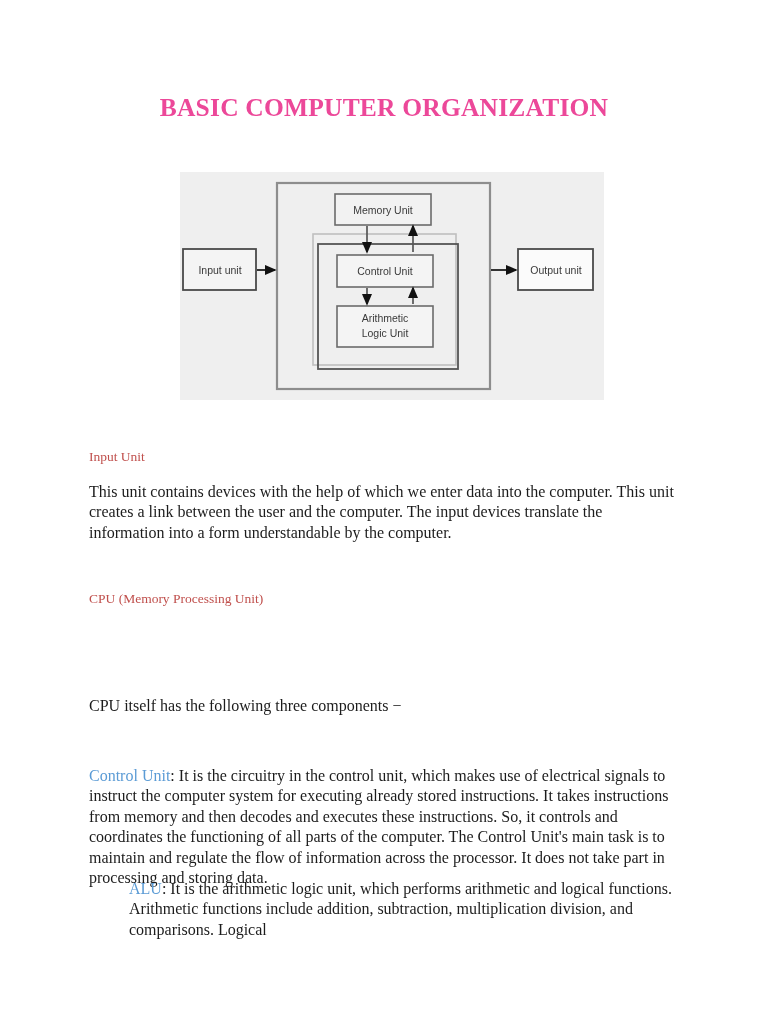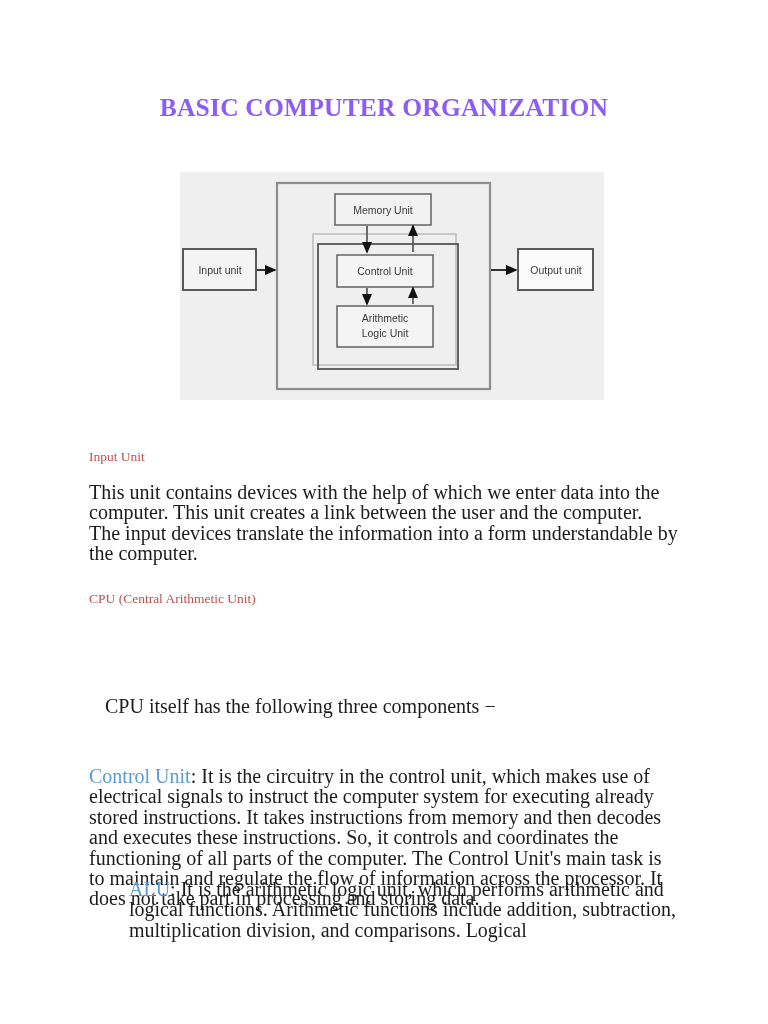--- a/index.html
+++ b/index.html
@@ -23,21 +23,21 @@
   }
 
   
   .doc-title {
     position: absolute;
     left: 0; top: 93px;
     width: 768px;
     text-align: center;
     font-size: 25.5px;
     font-weight: bold;
-    color: #8b5cf6;
+    color: #ec4899;
     letter-spacing: 0.2px;
     line-height: 30px;
   }
 
   
   .figure {
     position: absolute;
     left: 180px; top: 172px;
     width: 424px; height: 228px;
     background: #efefef;
@@ -54,33 +54,33 @@
     left: 89px;
     font-size: 13.5px;
     color: #c0504d;
     line-height: 18px;
     white-space: nowrap;
   }
   .para {
     position: absolute;
     left: 89px;
     width: 589px;
-    font-size: 20px;
+    font-size: 16px;
     line-height: 20.4px;
     color: #1c1c1c;
     text-align: left;
   }
   .blue {
     color: #5b9bd5;
   }
   .h-input      { top: 448px; }
   .p-input      { top: 482px; }
   .h-cpu        { top: 590px; }
   .p-cpu        { top: 623px; }
-  .p-three      { top: 696px; margin-left: 16px; }
+  .p-three      { top: 696px; }
   .p-control    { top: 730px; margin-top: 36px; }
   .p-alu        { top: 879px; margin-left: 40px; }
 </style>
 </head>
 <body>
 
 <div class="page">
 
   <div class="doc-title">BASIC COMPUTER ORGANIZATION</div>
 
@@ -123,21 +123,21 @@
 
       <line x1="187" y1="116" x2="187" y2="132" stroke="#555" stroke-width="1.7" marker-end="url(#arrow)"></line>
 
       <line x1="233" y1="132" x2="233" y2="116" stroke="#555" stroke-width="1.7" marker-end="url(#arrow)"></line>
     </svg>
   </div>
 
   <div class="sec-head h-input">Input Unit</div>
   <div class="para p-input">This unit contains devices with the help of which we enter data into the computer. This unit creates a link between the user and the computer. The input devices translate the information into a form understandable by the computer.</div>
 
-  <div class="sec-head h-cpu">CPU (Central Arithmetic Unit)</div>
+  <div class="sec-head h-cpu">CPU (Memory Processing Unit)</div>
   <div class="para p-three">CPU itself has the following three components −</div>
 
   <div class="para p-control">
     <span class="blue">Control Unit</span><span>: </span><span>It is the circuitry in the control unit, which makes use of electrical signals to instruct the computer system for executing already stored instructions. It takes instructions from memory and then decodes and executes these instructions. So, it controls and coordinates the functioning of all parts of the computer. The Control Unit's main task is to maintain and regulate the flow of information across the processor. It does not take part in processing and storing data.</span>
   </div>
 
   <div class="para p-alu">
     <span class="blue">ALU</span><span>: </span><span>It is the arithmetic logic unit, which performs arithmetic and logical functions. Arithmetic functions include addition, subtraction, multiplication division, and comparisons. Logical</span>
   </div>
 

